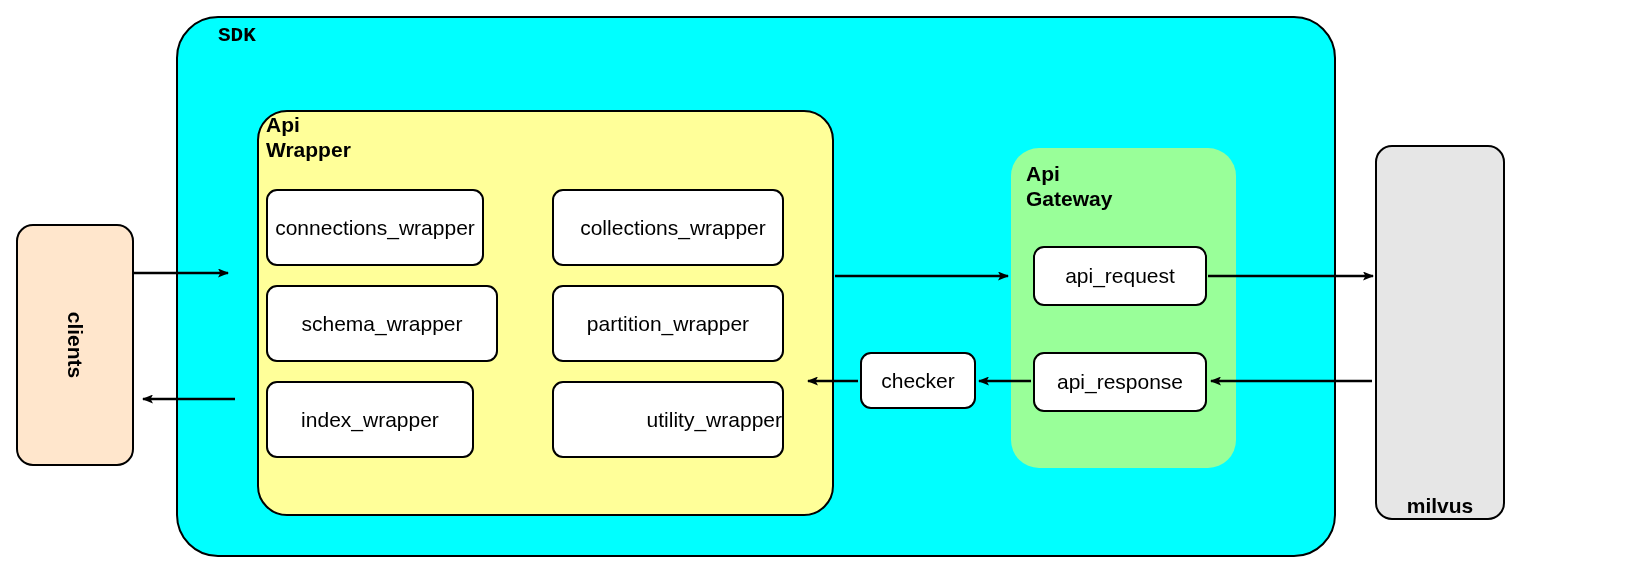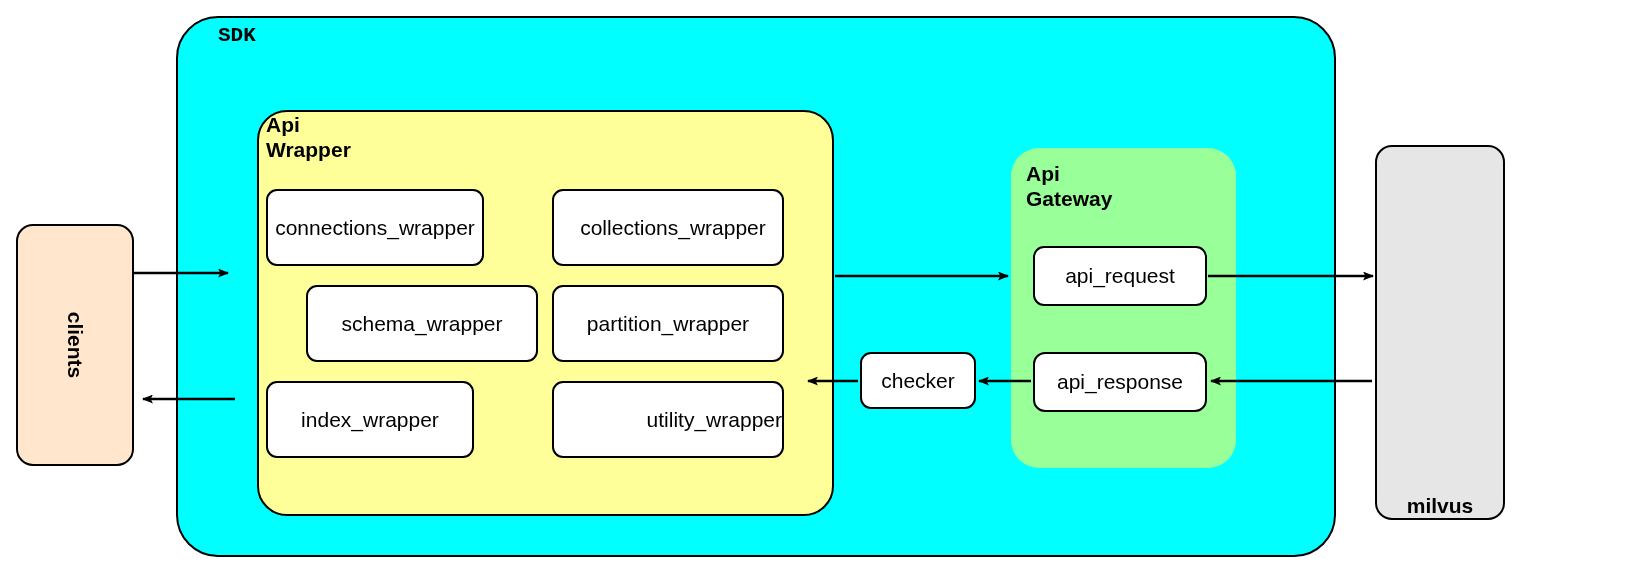--- a/index.html
+++ b/index.html
@@ -113,27 +113,27 @@
     background: #e6e6e6;
     border: 2px solid #000000;
     border-radius: 17px;
     font-weight: bold;
     font-size: 21px;
     align-items: flex-end;
   }
   
   .w-conn  { left: 266px;  top: 189px; width: 218px; height: 77px; }
   .w-coll  { left: 552px;  top: 189px; width: 232px; height: 77px; padding-left: 10px; }
-  .w-schema{ left: 266px;  top: 285px; width: 232px; height: 77px; margin-left: 40px; }
+  .w-schema{ left: 266px;  top: 285px; width: 232px; height: 77px; }
   .w-part  { left: 552px;  top: 285px; width: 232px; height: 77px; }
   .w-index { left: 266px;  top: 381px; width: 208px; height: 77px; }
   .w-util  { left: 552px;  top: 381px; width: 232px; height: 77px; justify-content: flex-end; }
   
   .g-req   { left: 1033px; top: 246px; width: 174px; height: 60px; }
-  .g-resp  { left: 1033px; top: 352px; width: 174px; height: 60px; border-radius: 12px; }
+  .g-resp  { left: 1033px; top: 352px; width: 174px; height: 60px; }
   
   .checker-box { left: 860px; top: 352px; width: 116px; height: 57px; }
 
   
   #arrows {
     position: absolute;
     left: 0;
     top: 0;
     width: 1634px;
     height: 574px;

